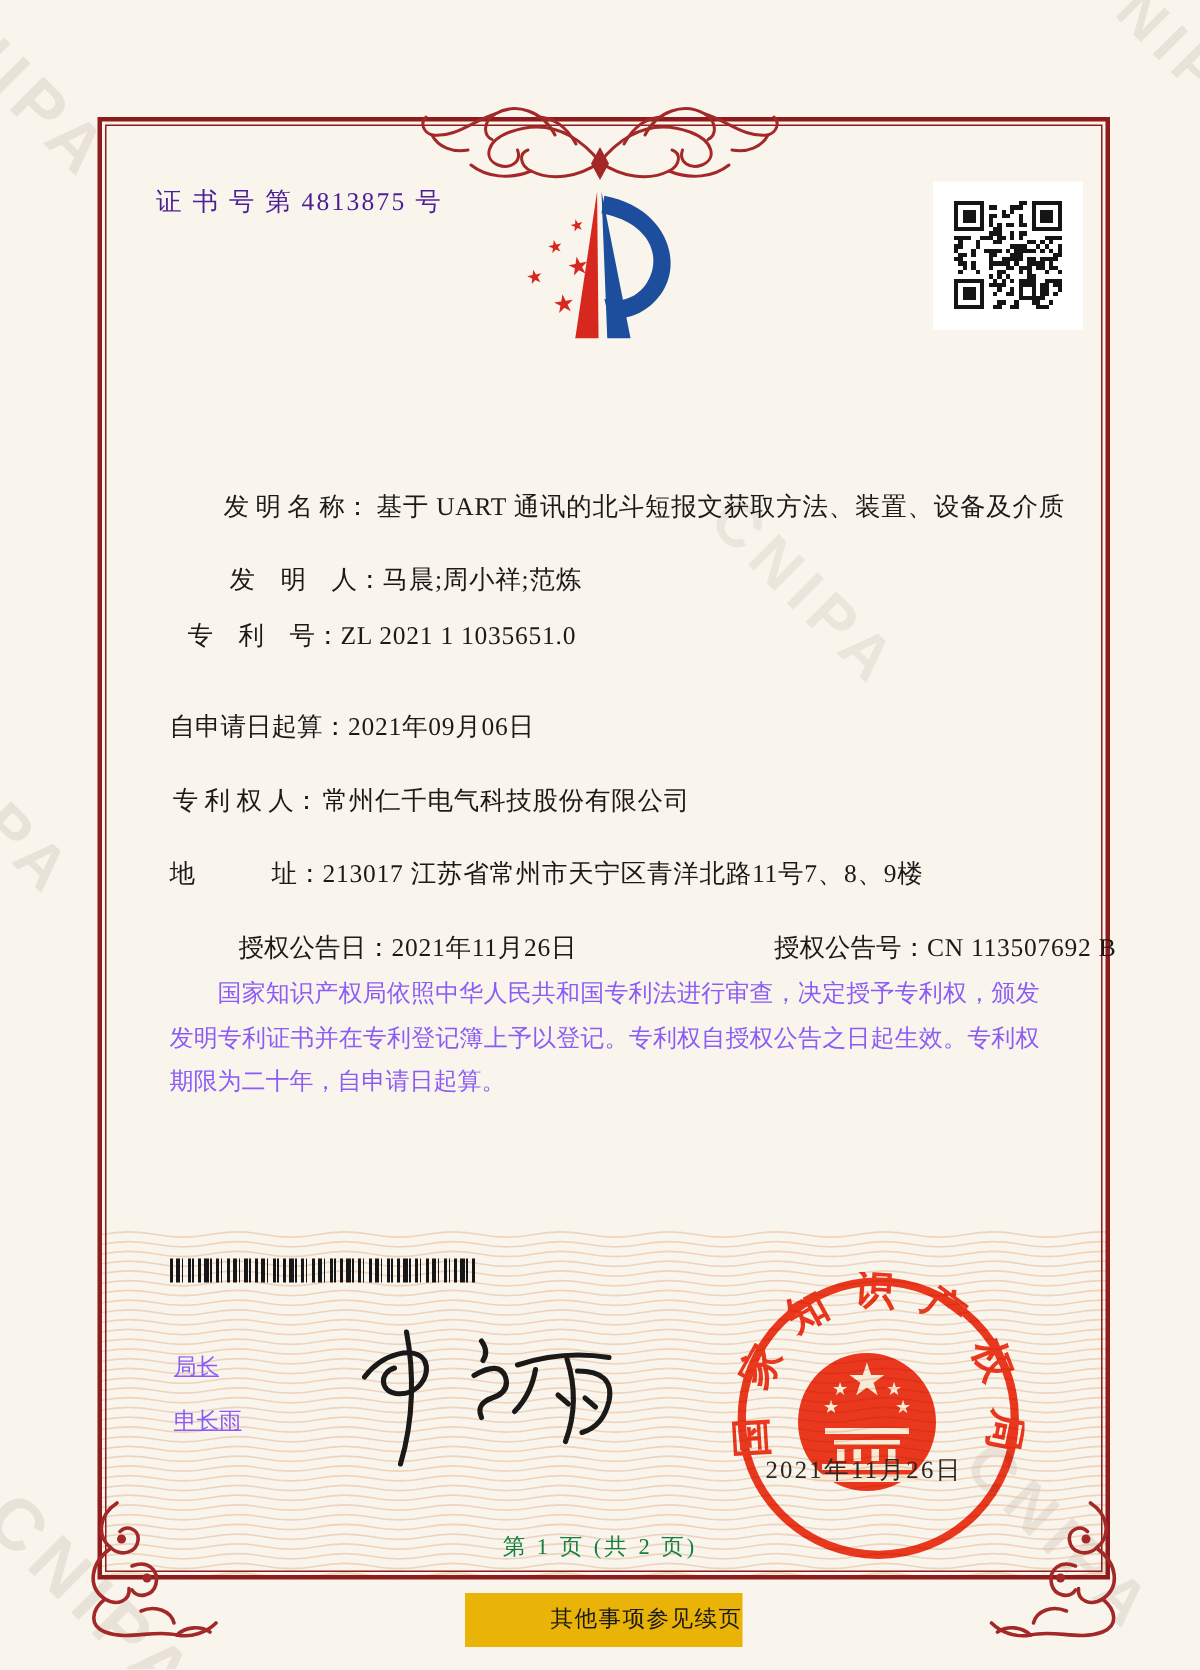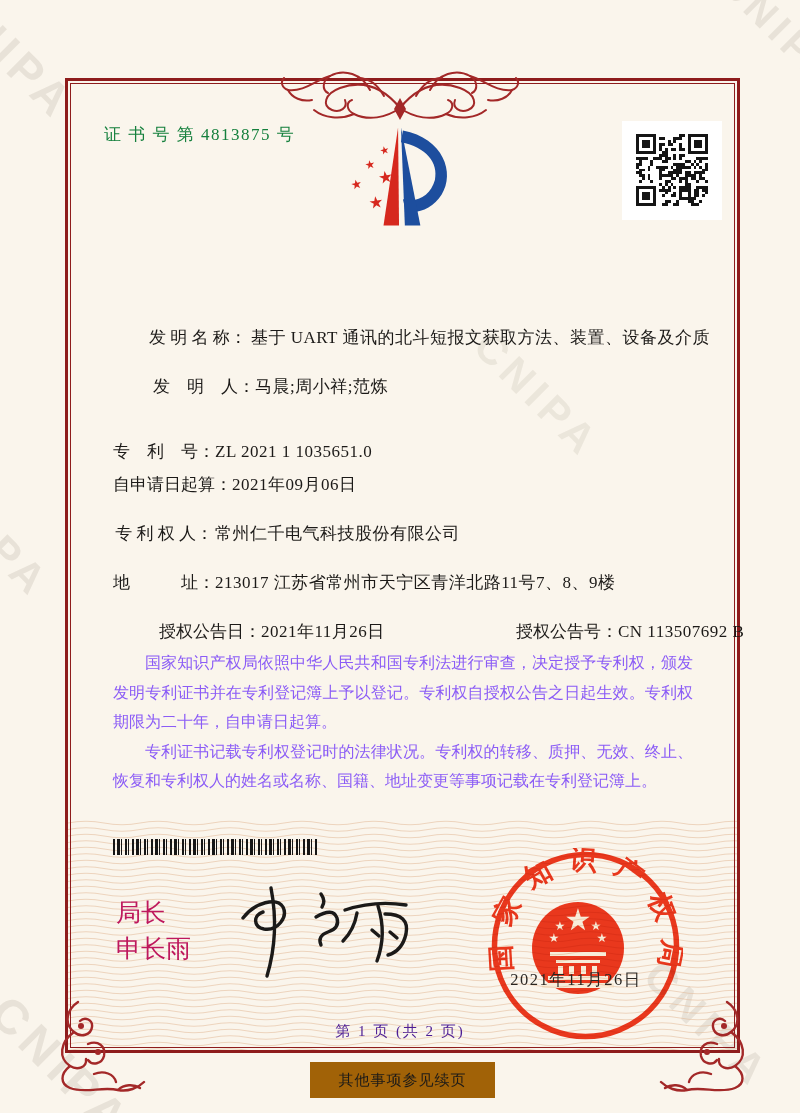--- a/index.html
+++ b/index.html
@@ -10,34 +10,34 @@
   .wm{position:absolute;font-family:"Liberation Sans","DejaVu Sans",sans-serif;
       font-weight:bold;color:rgba(140,128,110,0.16);letter-spacing:6px;
       transform:rotate(45deg);transform-origin:left top;pointer-events:none;}
 
   
   .frame{position:absolute;left:65px;top:78px;width:675px;height:975px;
          border:3px solid #8e1c1c;box-sizing:border-box;}
   .frame-inner{position:absolute;inset:2px;border:1px solid #8e1c1c;}
 
   
-  .cert-no{position:absolute;left:104px;top:123px;font-size:17px;letter-spacing:1.5px;color:#15803d;}
+  .cert-no{position:absolute;left:104px;top:123px;font-size:17px;letter-spacing:1.5px;color:#4c1d95;}
   .qr-wrap{position:absolute;left:622px;top:121px;width:100px;height:99px;background:#ffffff;}
   .qr-wrap svg{position:absolute;left:14px;top:13px;}
   .logo{position:absolute;left:337px;top:124px;}
 
   .title{position:absolute;left:0;right:0;top:234px;text-align:center;
          font-size:41px;font-weight:bold;color:#111;letter-spacing:24px;text-indent:24px;margin:0;}
 
   
   .fields{position:absolute;left:113px;top:326px;width:580px;font-size:17px;color:#1c1a18;}
   .row{position:absolute;left:0;white-space:nowrap;}
   .row:nth-child(1){top:0;margin-left:36px;}
   .row:nth-child(2){top:49px;margin-left:40px;}
-  .row:nth-child(3){top:114px;}
+  .row:nth-child(3){top:86px;margin-left:12px;}
   .row:nth-child(4){top:147px;}
   .row:nth-child(5){top:196px;text-align:center;}
   .row:nth-child(6){top:245px;}
   .row:nth-child(7){top:294px;margin-left:46px;}
   .lbl{display:inline-block;min-width:102px;}
   .val{letter-spacing:0.5px;}
   .pair2{position:absolute;left:357px;white-space:nowrap;}
 
   
   .paras{position:absolute;left:113px;top:648px;width:580px;font-size:16px;line-height:29.5px;color:#8b5cf6;text-align:justify;}
@@ -50,33 +50,33 @@
   .barcode{position:absolute;left:113px;top:839px;width:205px;height:16px;
     background:repeating-linear-gradient(90deg,
       #161616 0 2px, transparent 2px 4px,
       #161616 4px 7px, transparent 7px 8px,
       #161616 8px 9px, transparent 9px 12px,
       #161616 12px 14px, transparent 14px 15px,
       #161616 15px 16px, transparent 16px 19px);}
 
   
   .signer{position:absolute;left:116px;top:894px;font-family:"Liberation Sans","DejaVu Sans",sans-serif;
-          font-size:25px;color:#be185d;line-height:36px;}
+          font-size:15px;color:#8b5cf6;line-height:36px;text-decoration:underline;}
   .signature{position:absolute;left:233px;top:878px;mix-blend-mode:multiply;}
 
   
   .seal{position:absolute;left:488px;top:848px;mix-blend-mode:multiply;opacity:0.95;}
 
   .ornament-top{position:absolute;left:280px;top:48px;}
   .ornament-bl{position:absolute;left:48px;top:1000px;}
   .ornament-br{position:absolute;left:657px;top:1000px;}
 
-  .page-info{position:absolute;left:0;right:0;top:1022px;text-align:center;font-size:15px;color:#4c1d95;letter-spacing:2px;}
-  .foot-note{position:absolute;left:310px;top:1062px;width:185px;height:36px;background:#a16207;
-             text-align:center;line-height:36px;font-size:15px;color:#1c1a18;letter-spacing:1px;}
+  .page-info{position:absolute;left:0;right:0;top:1022px;text-align:center;font-size:15px;color:#15803d;letter-spacing:2px;}
+  .foot-note{position:absolute;left:310px;top:1062px;width:185px;height:36px;background:#eab308;
+             text-align:right;line-height:36px;font-size:15px;color:#1c1a18;letter-spacing:1px;}
 </style>
 </head>
 <body>
 
 <div class="page">
 
   <span class="wm" style="left:-34px;top:-28px;font-size:46px;">CNIPA</span>
   <span class="wm" style="left:742px;top:-40px;font-size:40px;">CNIPA</span>
   <span class="wm" style="left:498px;top:322px;font-size:42px;color:rgba(140,128,110,0.13);">CNIPA</span>
   <span class="wm" style="left:-52px;top:462px;font-size:42px;">CNIPA</span>
@@ -419,21 +419,20 @@
     <div class="row">
       <span class="lbl">授权公告日：</span><span class="val">2021年11月26日</span>
       <span class="pair2">
         <span class="lbl" style="min-width:0;">授权公告号：</span><span class="val">CN 113507692 B</span>
       </span>
     </div>
   </div>
 
   <div class="paras">
     <p>国家知识产权局依照中华人民共和国专利法进行审查，决定授予专利权，颁发发明专利证书并在专利登记簿上予以登记。专利权自授权公告之日起生效。专利权期限为二十年，自申请日起算。</p>
-    <p>专利证书记载专利权登记时的法律状况。专利权的转移、质押、无效、终止、恢复和专利权人的姓名或名称、国籍、地址变更等事项记载在专利登记簿上。</p>
   </div>
 
   <div class="barcode"></div>
 
   <div class="signer">
     <div>局长</div>
     <div>申长雨</div>
   </div>
 
   <svg class="signature" width="185" height="112" viewBox="0 0 185 100">

